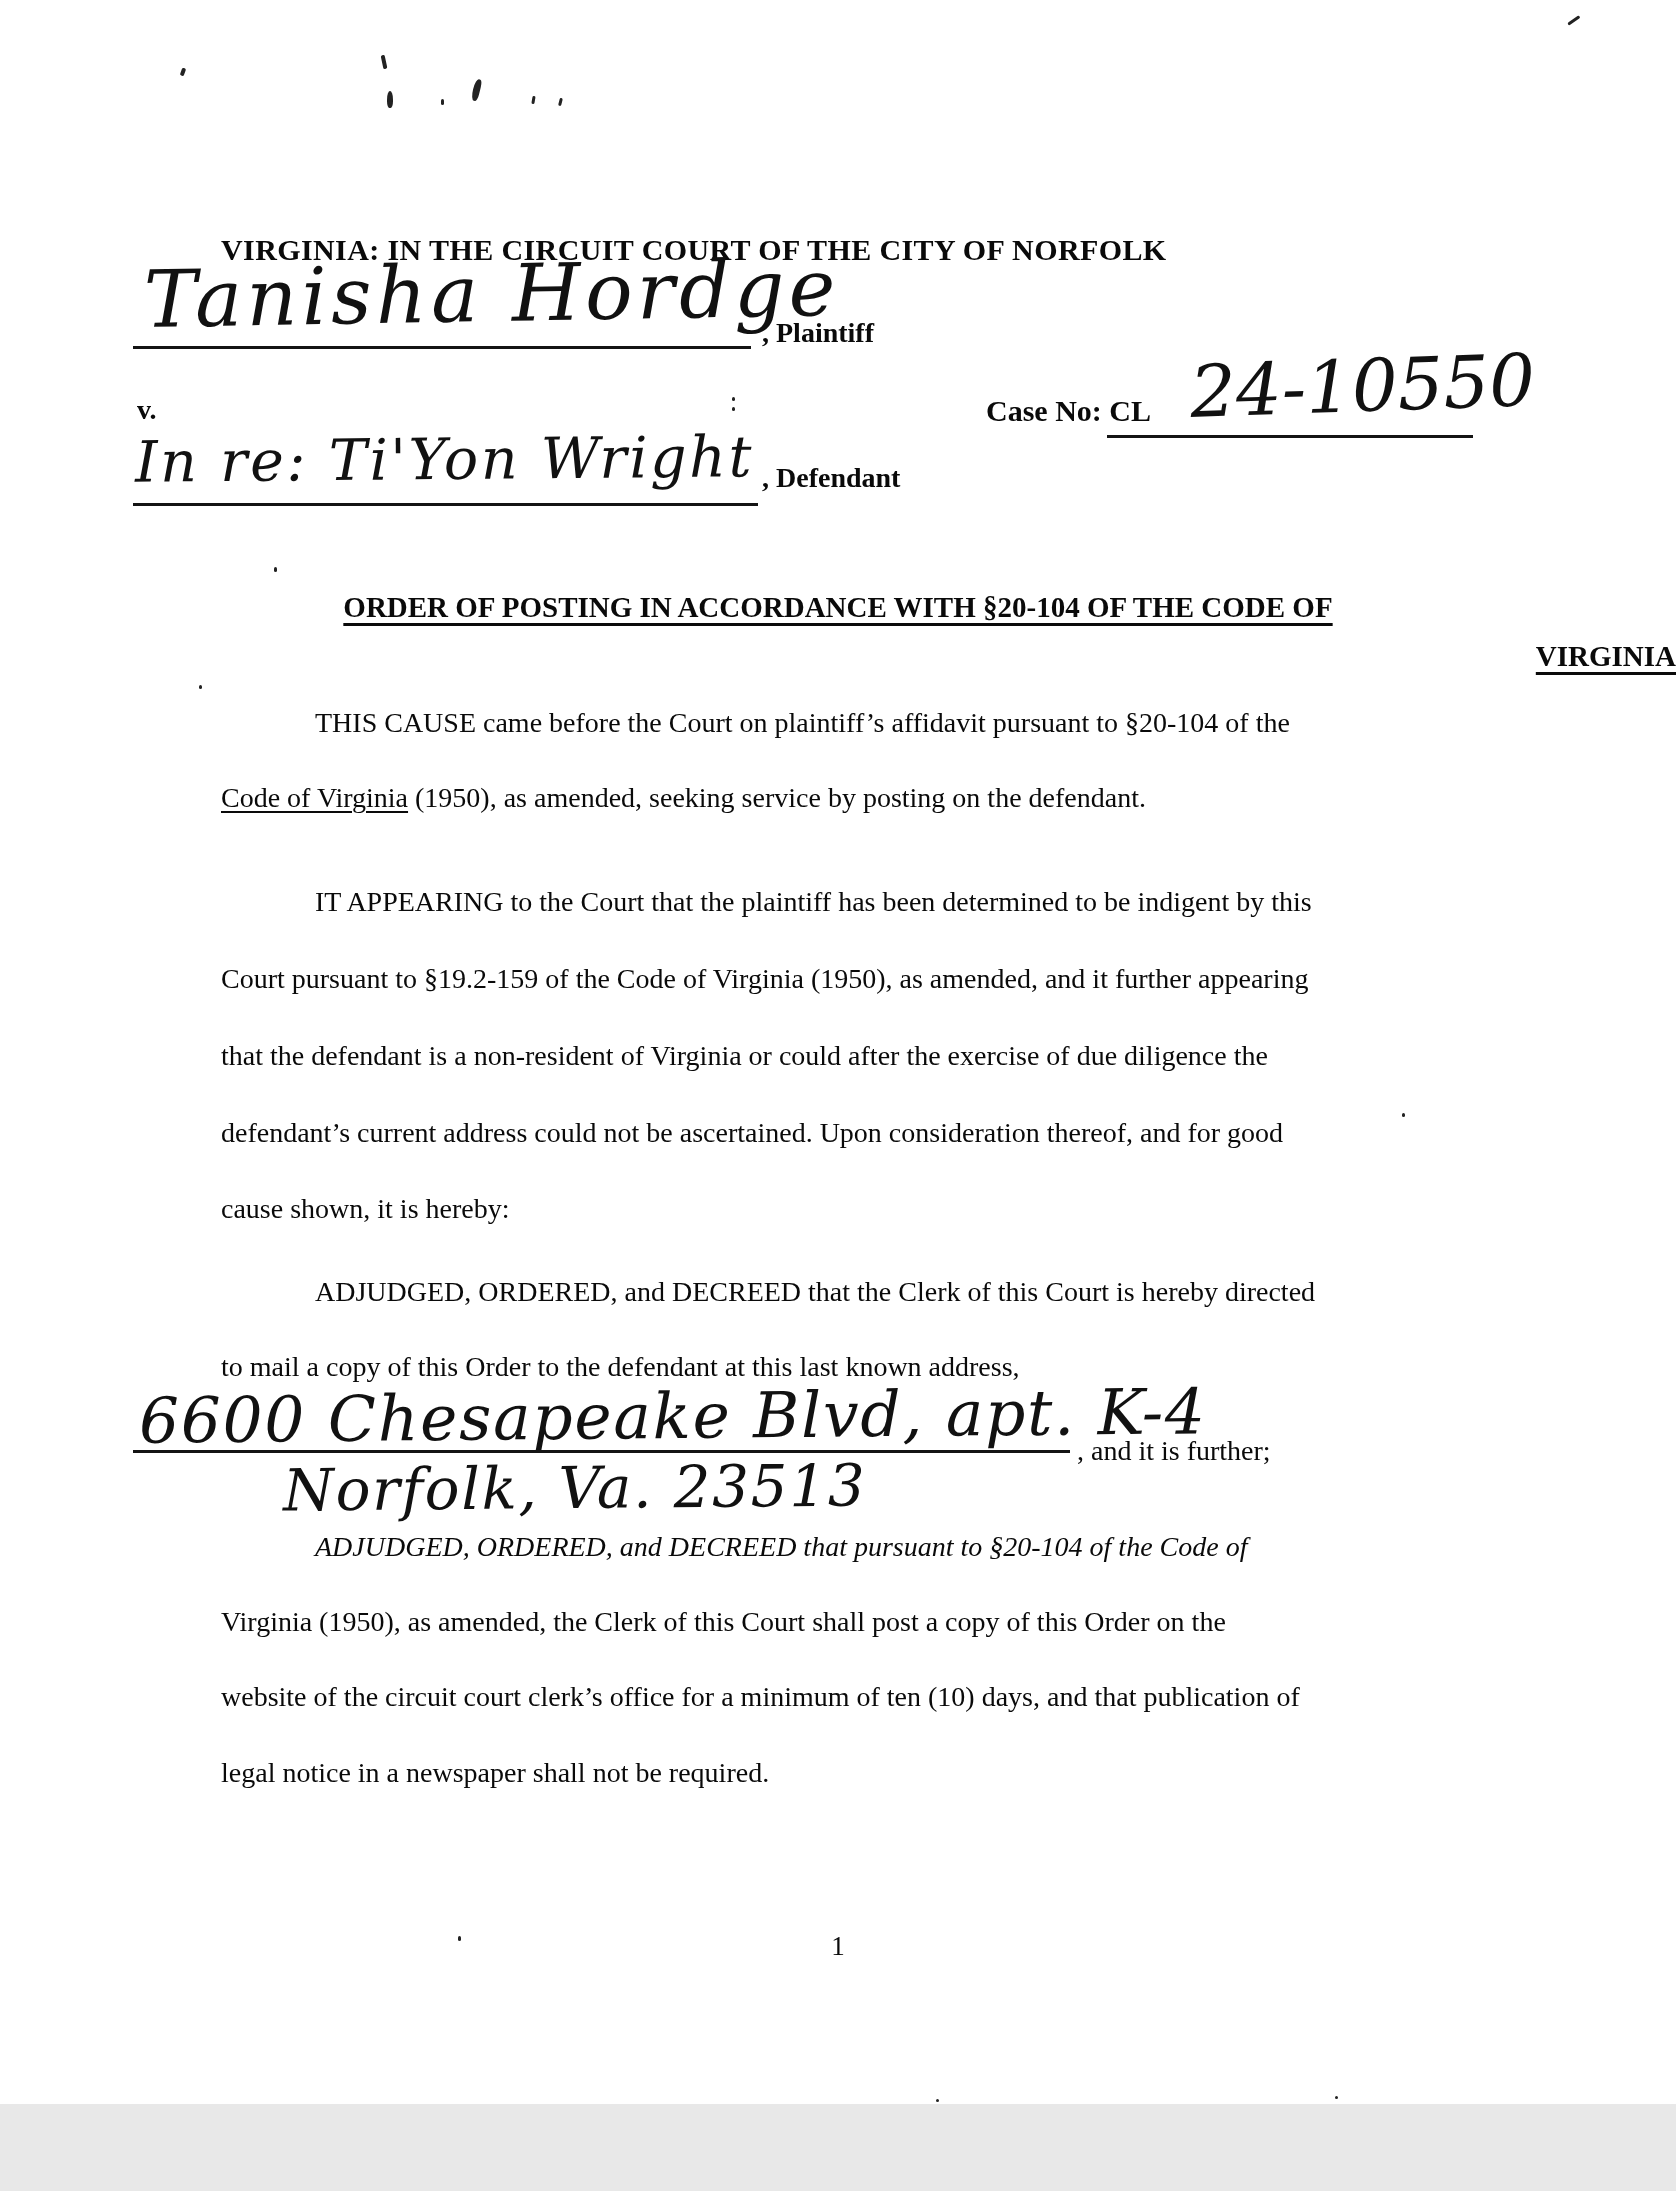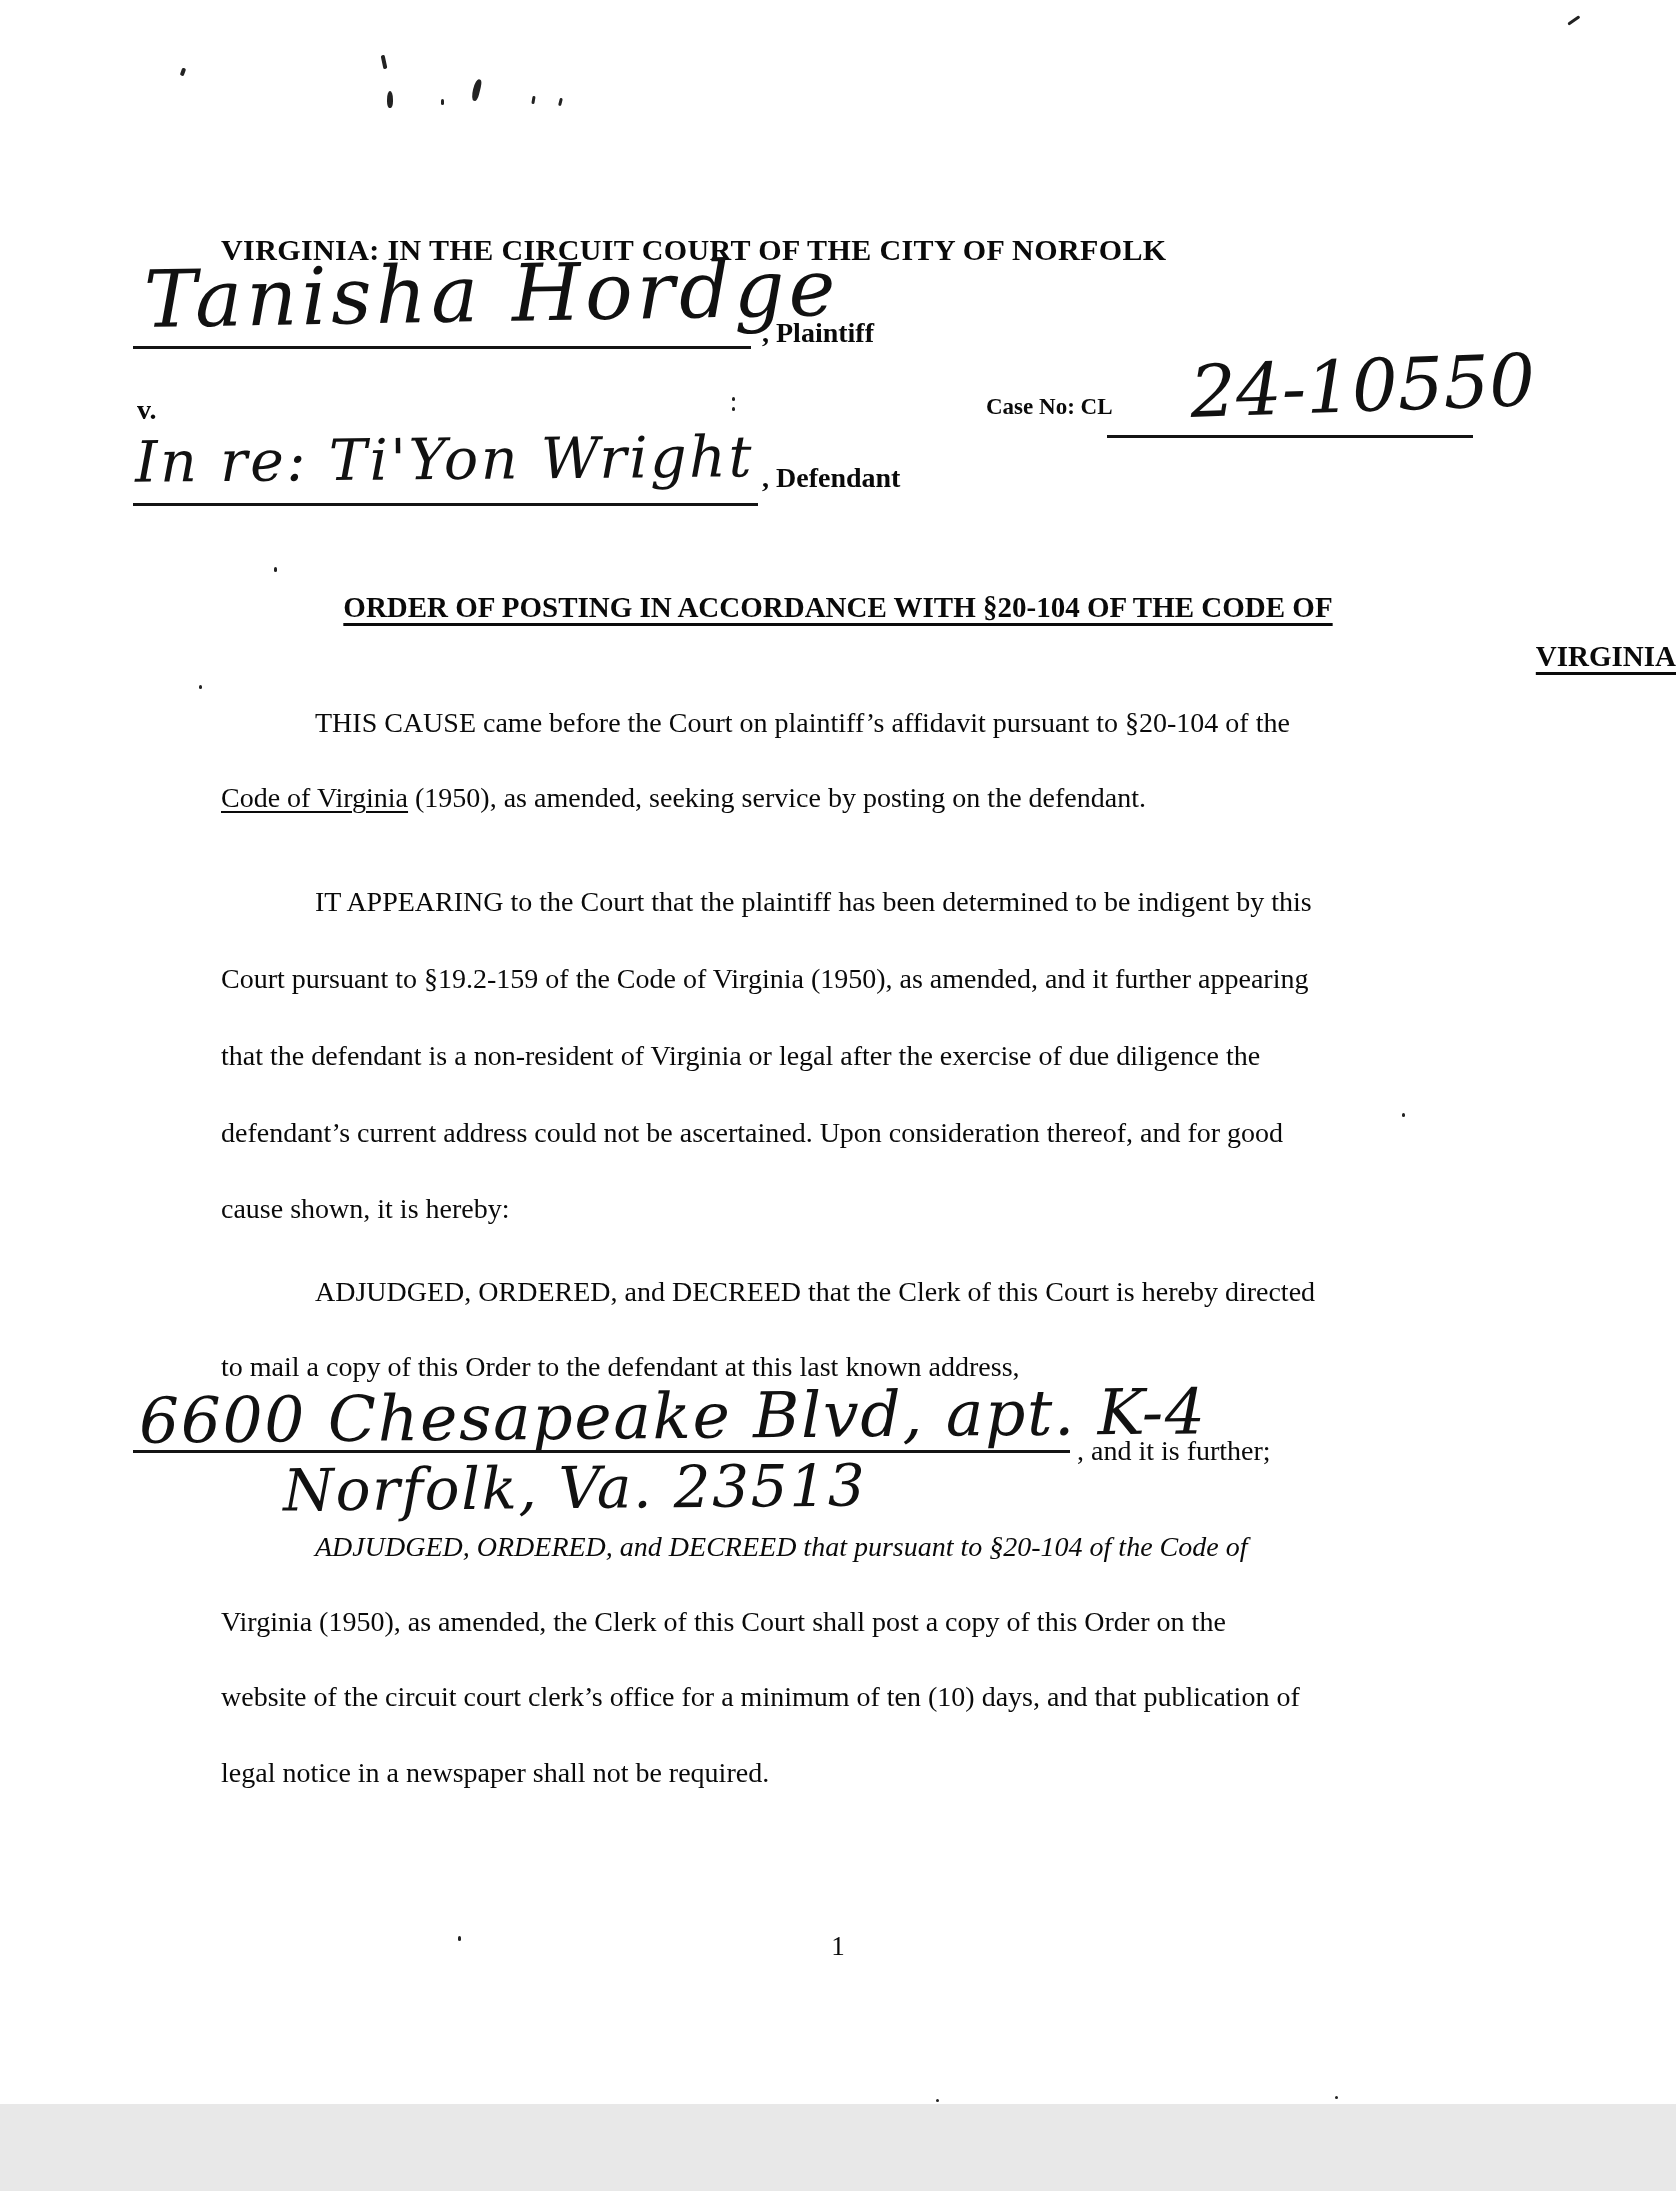--- a/index.html
+++ b/index.html
@@ -52,39 +52,39 @@
   <div class="mark" style="left:1335px;top:2096px;width:3.4px;height:3.4px;"></div>
 
   <div class="abs head" style="left:221px;top:233px;">VIRGINIA: IN THE CIRCUIT COURT OF THE CITY OF NORFOLK</div>
 
   <div class="abs hw" style="left:144px;top:248px;font-size:79px;letter-spacing:4.3px;transform:rotate(-1deg);">Tanisha Hordge</div>
   <div class="rule" style="left:133px;top:346px;width:618px;"></div>
   <div class="abs printed bold" style="left:762px;top:317px;">, Plaintiff</div>
 
   <div class="abs printed bold" style="left:137px;top:394px;">v.</div>
 
-  <div class="abs printed bold" style="left:986px;top:394px;font-size:23px;">Case No: CL</div>
+  <div class="abs printed bold" style="left:986px;top:394px;font-size:30px;">Case No: CL</div>
   <div class="rule" style="left:1107px;top:435px;width:366px;"></div>
   <div class="abs hw" style="left:1190px;top:344px;font-size:72px;transform:rotate(-2deg);">24-10550</div>
 
   <div class="abs hw" style="left:135px;top:426px;font-size:57px;letter-spacing:2.6px;transform:rotate(-0.5deg);">In re: Ti'Yon Wright</div>
   <div class="rule" style="left:133px;top:503px;width:625px;"></div>
   <div class="abs printed bold" style="left:762px;top:462px;">, Defendant</div>
 
   <div class="abs title-line" style="top:591px;">ORDER OF POSTING IN ACCORDANCE WITH §20-104 OF THE CODE OF</div>
   <div class="abs title-line" style="top:640px;text-align:right;">VIRGINIA</div>
 
   <div class="abs printed" style="left:315px;top:707px;">THIS CAUSE came before the Court on plaintiff’s affidavit pursuant to §20-104 of the</div>
   <div class="abs printed" style="left:221px;top:782px;">
     <span class="u-inline">Code of Virginia</span><span> (1950), as amended, seeking service by posting on the defendant.</span>
   </div>
 
   <div class="abs printed" style="left:315px;top:886px;">IT APPEARING to the Court that the plaintiff has been determined to be indigent by this</div>
   <div class="abs printed" style="left:221px;top:963px;">Court pursuant to §19.2-159 of the Code of Virginia (1950), as amended, and it further appearing</div>
-  <div class="abs printed" style="left:221px;top:1040px;">that the defendant is a non-resident of Virginia or legal after the exercise of due diligence the</div>
+  <div class="abs printed" style="left:221px;top:1040px;">that the defendant is a non-resident of Virginia or could after the exercise of due diligence the</div>
   <div class="abs printed" style="left:221px;top:1117px;">defendant’s current address could not be ascertained. Upon consideration thereof, and for good</div>
   <div class="abs printed" style="left:221px;top:1193px;">cause shown, it is hereby:</div>
 
   <div class="abs printed" style="left:315px;top:1276px;">ADJUDGED, ORDERED, and DECREED that the Clerk of this Court is hereby directed</div>
   <div class="abs printed" style="left:221px;top:1351px;">to mail a copy of this Order to the defendant at this last known address,</div>
 
   <div class="abs hw" style="left:139px;top:1380px;font-size:63px;letter-spacing:1.7px;transform:rotate(-0.5deg);">6600 Chesapeake Blvd, apt. K-4</div>
   <div class="rule" style="left:133px;top:1450px;width:937px;"></div>
   <div class="abs printed" style="left:1077px;top:1435px;">, and it is further;</div>
   <div class="abs hw" style="left:283px;top:1454px;font-size:58px;letter-spacing:1.7px;transform:rotate(-0.5deg);">Norfolk, Va. 23513</div>

